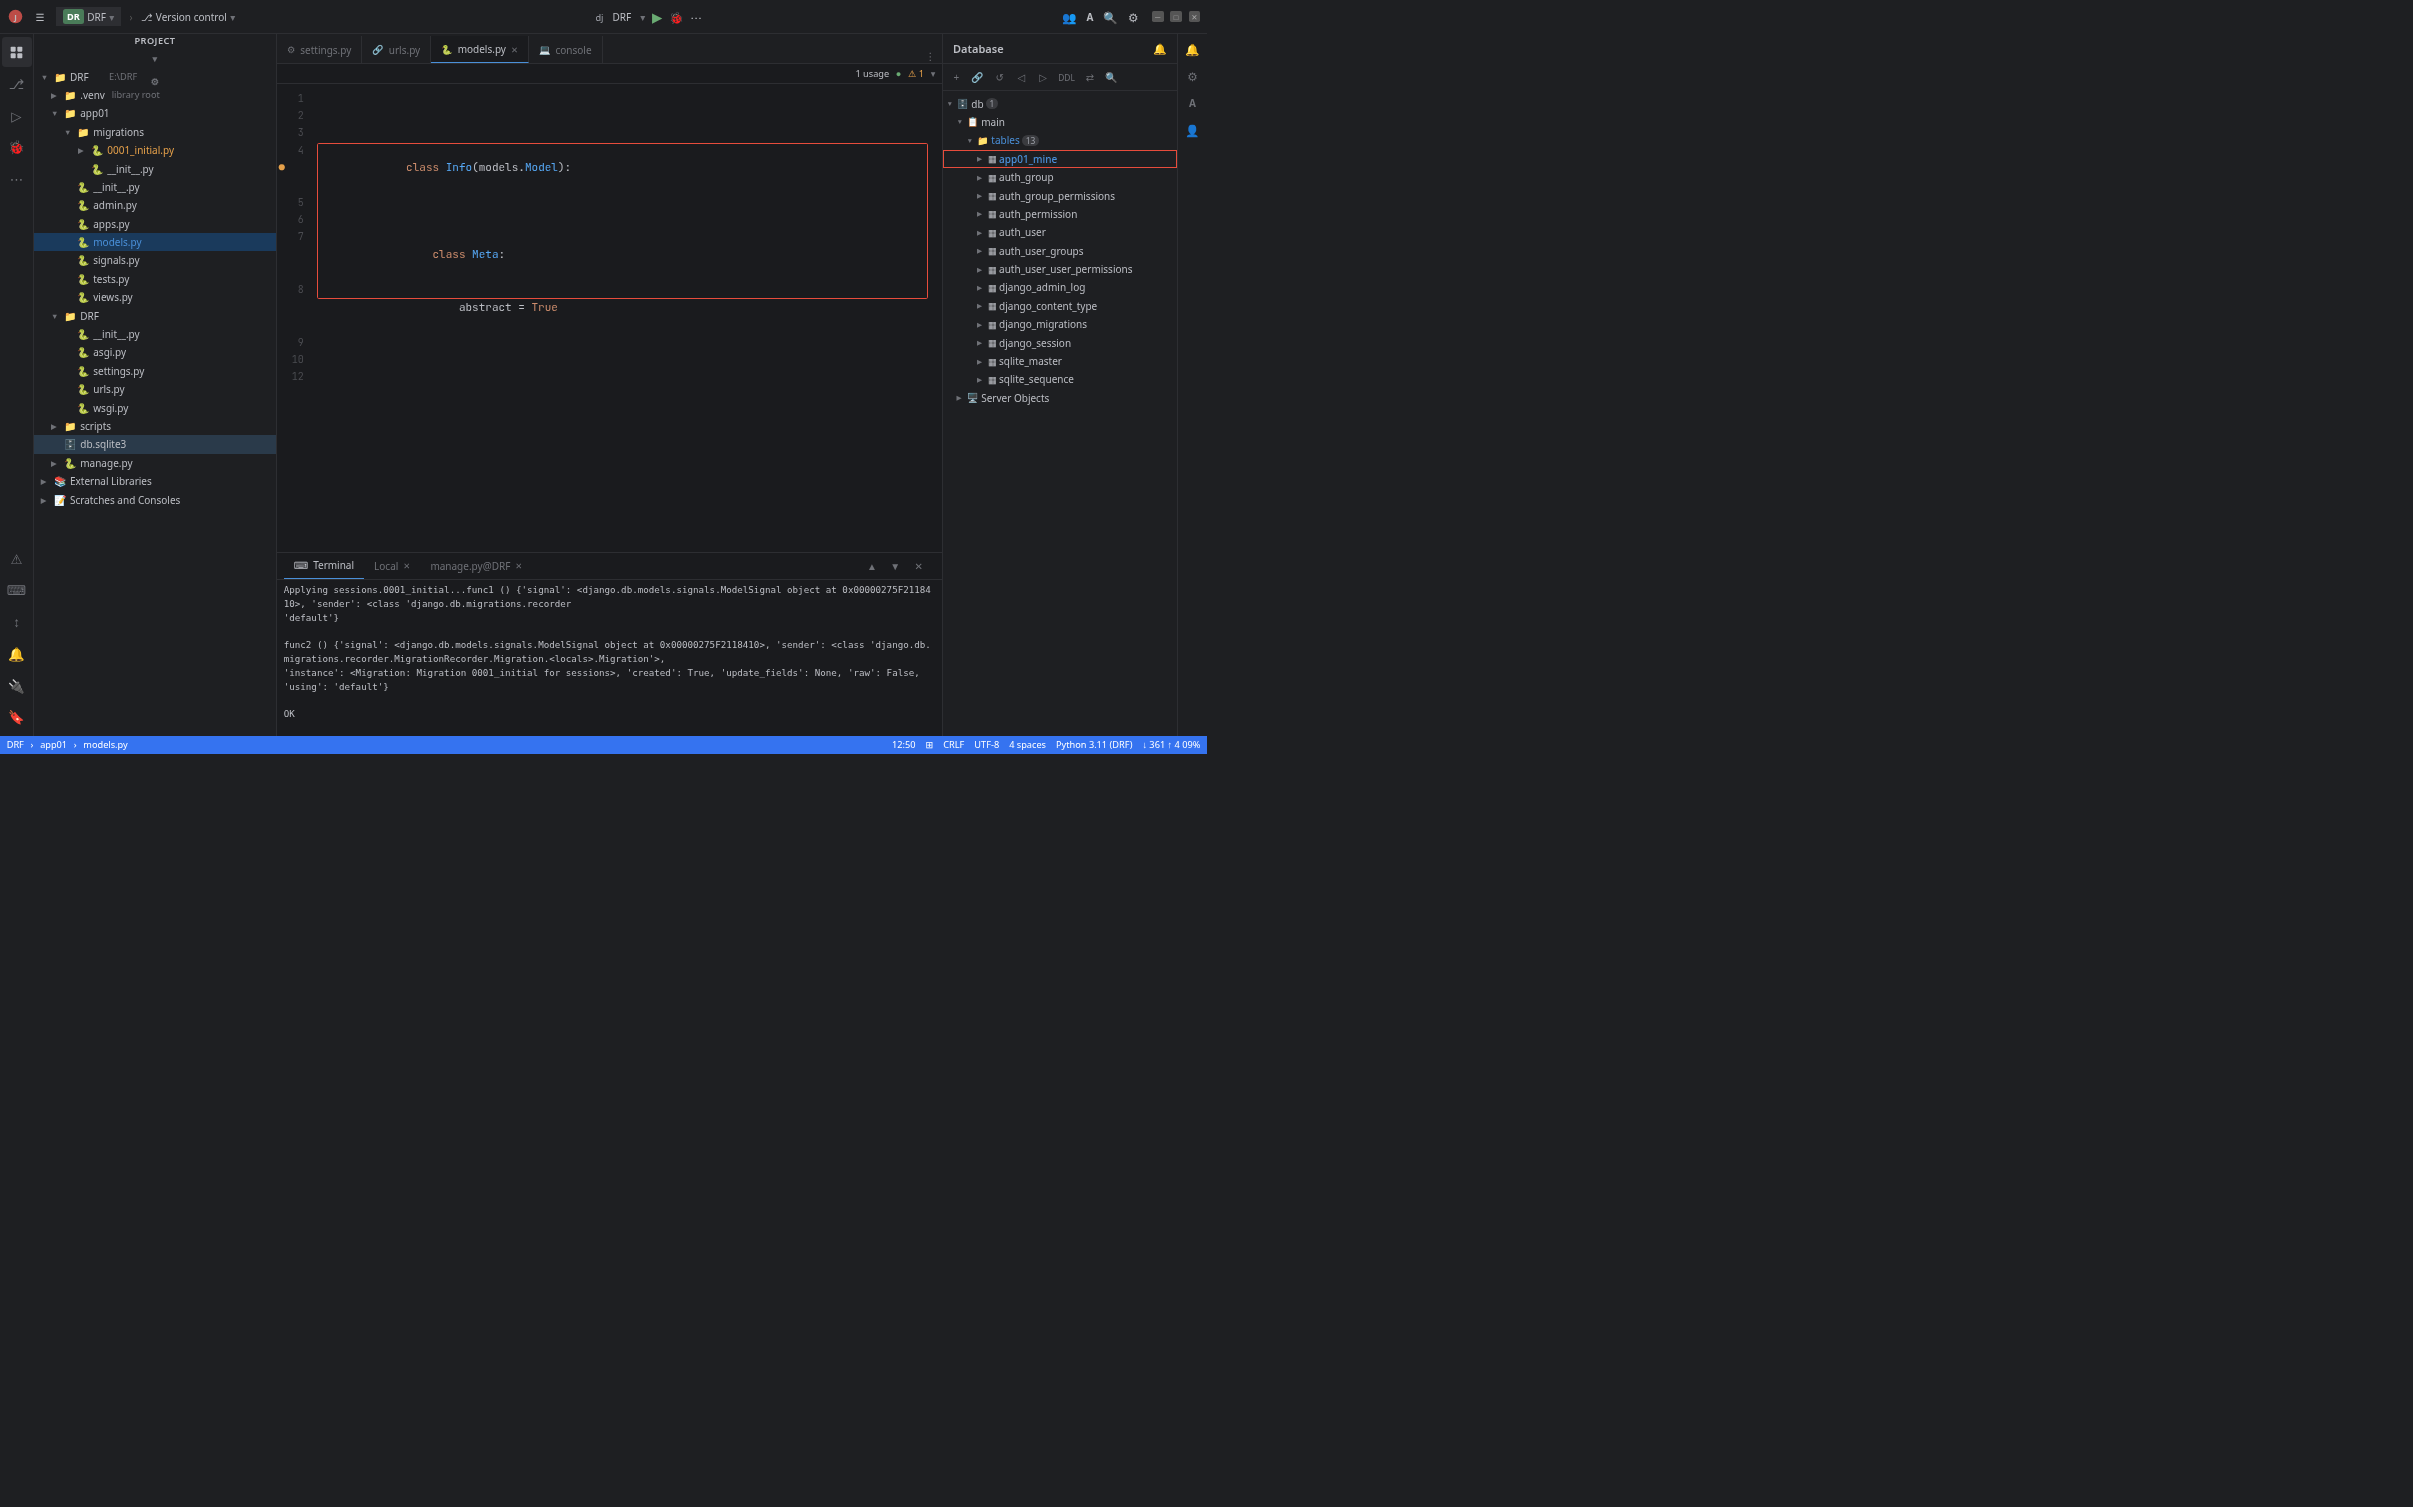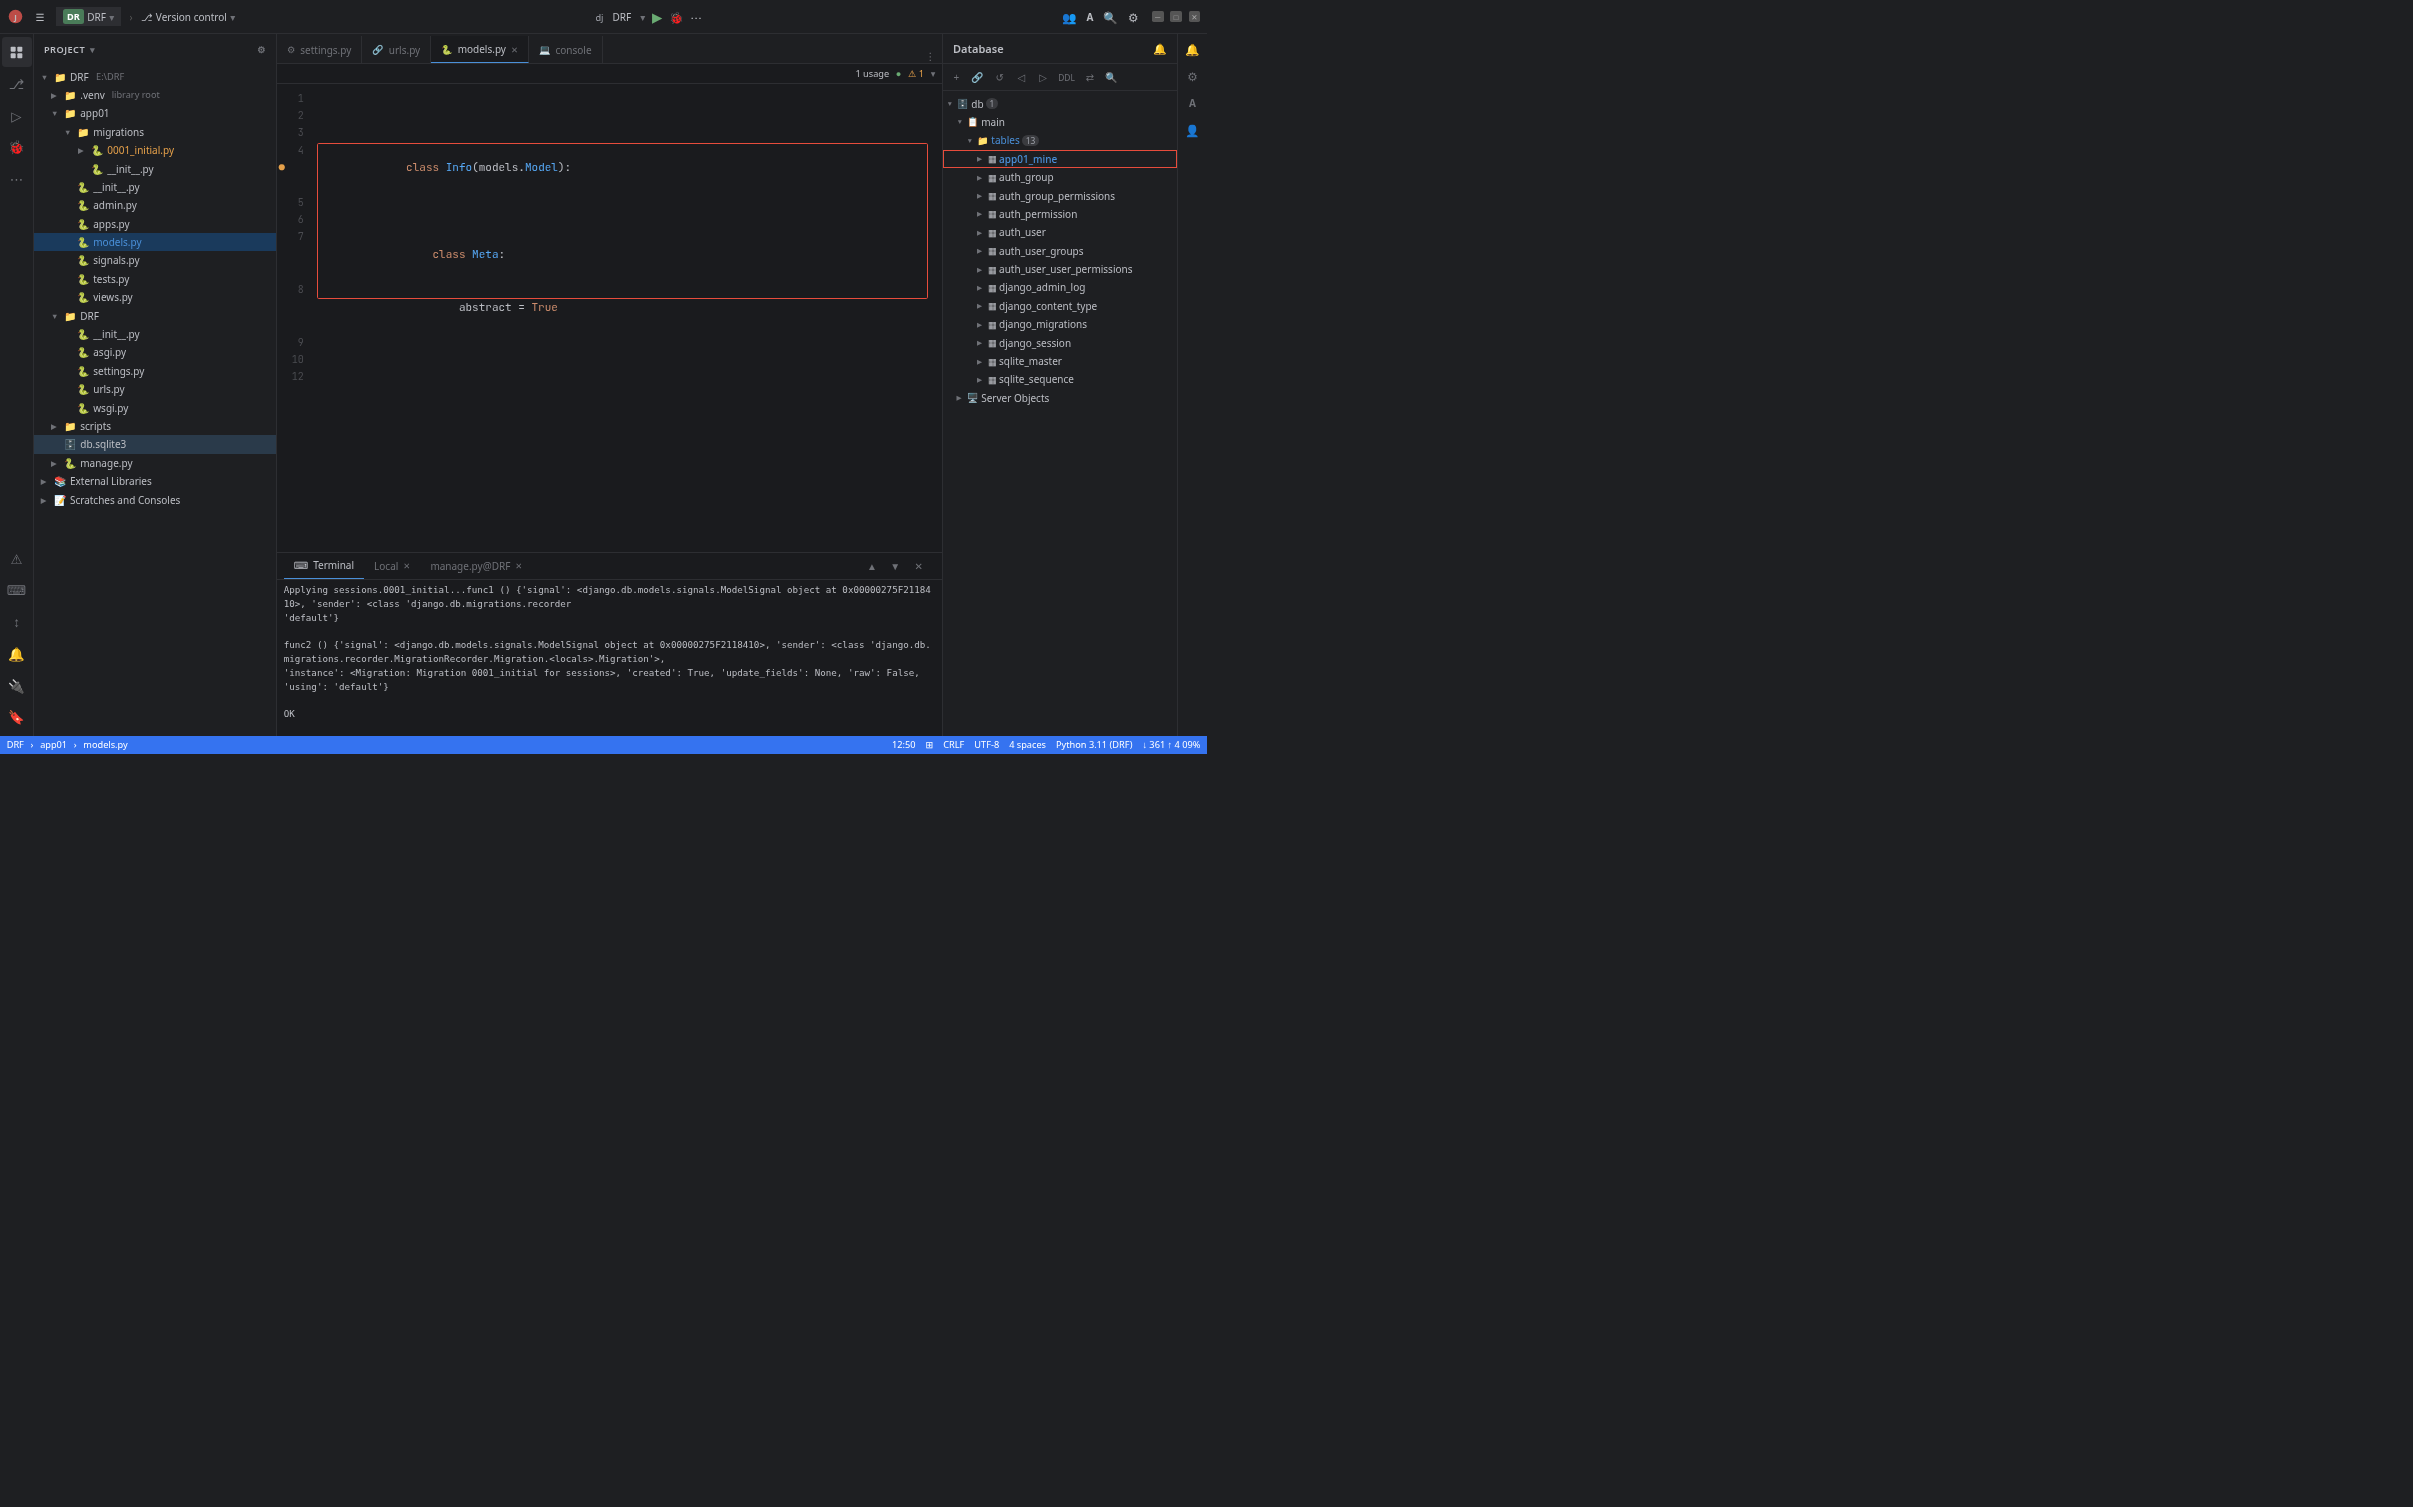--- a/index.html
+++ b/index.html
@@ -100,20 +100,21 @@
     .sidebar-header {
       height: 30px;
       display: flex; align-items: center;
       padding: 0 10px;
       font-size: 9.2px;
       font-weight: 600;
       color: #bcbec4;
       letter-spacing: 0.05em;
       text-transform: uppercase;
       gap: 5px;
+      flex-direction: column;
     }
     .sidebar-content { flex: 1; overflow-y: auto; padding: 3.4px 0; }
     .tree-item {
       height: 18.4px;
       display: flex; align-items: center;
       padding: 0 6.7px;
       cursor: pointer;
       white-space: nowrap;
       gap: 3.4px;
     }
@@ -434,21 +435,21 @@
       <span style="color:#6f7177">▾</span>
       <span style="flex:1"></span>
       <span style="color:#6f7177;cursor:pointer">⚙</span>
     </div>
     <div class="sidebar-content">
 
       <div class="tree-item">
         <span class="tree-arrow">▼</span>
         <span class="tree-icon">📁</span>
         <span class="tree-label">DRF</span>
-        <span class="tree-label muted" style="margin-left:4px;font-size:9.2px">E:\DRF</span>
+        <span class="tree-label muted" style="margin-left:17px;font-size:9.2px">E:\DRF</span>
       </div>
 
       <div class="tree-item" style="padding-left:17px">
         <span class="tree-arrow">▶</span>
         <span class="tree-icon">📁</span>
         <span class="tree-label">.venv</span>
         <span class="tree-label muted" style="margin-left:3.4px;font-size:9.2px">library root</span>
       </div>
 
       <div class="tree-item" style="padding-left:17px">

